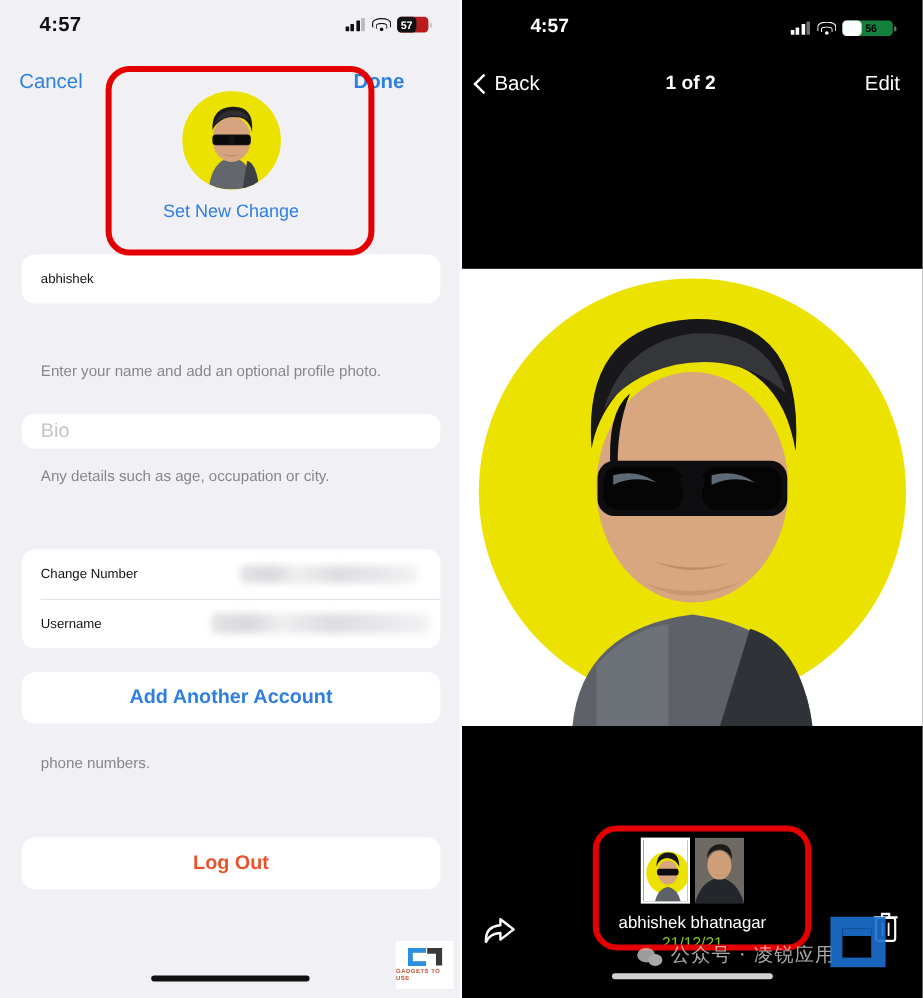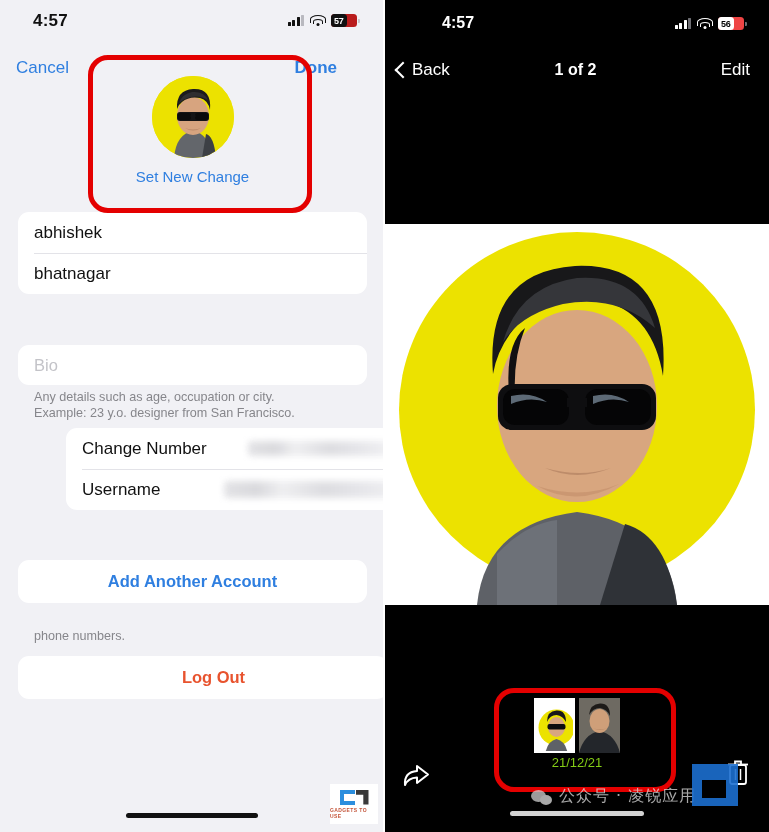--- a/index.html
+++ b/index.html
@@ -37,21 +37,21 @@
   .cell-bars.dark i{background:#fff;}
   .cell-bars.dark i:nth-child(4){background:#6d6d72;}
   .wifi{width:15px;height:11px;position:relative;}
   .wifi .w{position:absolute;left:50%;transform:translateX(-50%);border:1.6px solid #111;border-bottom:none;border-radius:50% 50% 0 0;}
   .wifi.dark .w{border-color:#fff;}
   .wifi .w1{width:14px;height:7px;top:0;}
   .wifi .w2{width:8px;height:4px;top:3.5px;}
   .wifi .dot{position:absolute;left:50%;top:8px;transform:translateX(-50%);width:3px;height:3px;border-radius:50%;background:#111;}
   .wifi.dark .dot{background:#fff;}
   .batt{position:relative;width:26px;height:13px;border-radius:3.5px;background:#b91c1c;display:flex;align-items:center;}
-  .batt.dark{background:#ef4444;}
+  .batt.dark{background:#15803d;padding-left:16px;}
   .batt .fill{position:absolute;left:0;top:0;height:13px;width:16px;border-radius:3.5px;background:#111;}
   .batt.dark .fill{background:#fff;}
   .batt .num{position:relative;z-index:2;font-size:9px;font-weight:bold;color:#fff;padding-left:3px;letter-spacing:-.2px;}
   .batt.dark .num{color:#000;}
   .batt .cap{position:absolute;right:-3px;top:4.5px;width:2px;height:4px;border-radius:0 1px 1px 0;background:#c9c9ce;}
   .batt.dark .cap{background:#6e6e73;}
 
   .l-navbar{position:absolute;left:0;top:58px;width:354px;height:36px;}
   .l-cancel{position:absolute;left:16px;top:0;font-size:17px;color:#2f7fe0;cursor:pointer;}
   .l-done{position:absolute;right:17px;top:0;font-size:17px;color:#2f7fe0;font-weight:bold;cursor:pointer;}
@@ -72,21 +72,21 @@
   .card{
     position:absolute;background:#ffffff;border-radius:11px;left:18px;width:349px;
   }
   .row{
     height:41px;display:flex;align-items:center;padding:0 0 0 16px;position:relative;
     box-sizing:border-box;
   }
   .row + .row::before{
     content:"";position:absolute;left:16px;right:0;top:0;height:1px;background:#e3e3e8;
   }
-  .row .lbl{font-size:17px;color:#111;}
+  .row .lbl{font-size:11px;color:#111;}
   .row .ph{font-size:16.5px;color:#c3c3c8;}
   .blur-val{
     position:absolute;border-radius:4px;
     background:linear-gradient(90deg,#e2e2e5 0%,#d8d8dc 18%,#eeeef0 32%,#dcdce0 55%,#e6e6ea 78%,#f2f2f4 100%);
     filter:blur(3.2px);opacity:.95;
   }
   .helper{
     position:absolute;left:34px;font-size:12.6px;color:#86868b;line-height:16px;width:320px;
   }
   .center-link{
@@ -215,50 +215,47 @@
           </g>
         </svg>
       </div>
       <div class="set-new-photo">Set New Change</div>
     </div>
 
     <div class="card" style="top:212px;">
       <div class="row">
         <span class="lbl">abhishek</span>
       </div>
-      <div class="row">
-        <span class="lbl">bhatnagar</span>
-      </div>
-    </div>
+    </div>
+    <div class="helper" style="top:301px;">Enter your name and add an optional profile photo.</div>
 
     <div class="card" style="top:345px;">
-      <div class="row" style="height:40px;">
+      <div class="row" style="height:29px;">
         <span class="ph">Bio</span>
       </div>
     </div>
     <div class="helper" style="top:389px;">Any details such as age, occupation or city.</div>
-    <div class="helper" style="top:405px;">Example: 23 y.o. designer from San Francisco.</div>
-
-    <div class="card" style="top:428px;margin-left:48px;">
+
+    <div class="card" style="top:458px;">
       <div class="row">
         <span class="lbl">Change Number</span>
         <span class="blur-val" style="left:182px;top:13px;width:148px;height:15px;"></span>
       </div>
       <div class="row">
         <span class="lbl">Username</span>
         <span class="blur-val" style="left:158px;top:12px;width:182px;height:17px;"></span>
       </div>
     </div>
 
     <div class="card" style="top:560px;">
       <div class="center-link">Add Another Account</div>
     </div>
     <div class="helper" style="top:628px;">phone numbers.</div>
 
-    <div class="card" style="top:656px;padding-left:21px;">
+    <div class="card" style="top:698px;">
       <div class="center-danger">Log Out</div>
     </div>
 
     <div class="gtu-logo">
       <div class="gtu-mark">
         <div class="gtu-g"></div>
           <div class="gtu-u"></div>
       </div>
       <div class="gtu-text">GADGETS TO USE</div>
     </div>
@@ -344,20 +341,21 @@
         <div class="thumb">
           <svg viewBox="0 0 41 55" width="41" height="55">
             <rect width="41" height="55" fill="#6e6a62"></rect>
             <path d="M0 55 Q5 36 20.5 33 Q36 36 41 55 Z" fill="#23262b"></path>
             <ellipse cx="20.5" cy="23" rx="10" ry="12" fill="#cf9f79"></ellipse>
             <path d="M10 17 Q11 6 21 5.5 Q31 5 31 18 Q28 11 21 10 Q14 10 10 17 Z" fill="#1d1a18"></path>
             <path d="M14 30 Q21 34 28 30 Q21 33 14 30 Z" fill="#9c6f53" opacity=".6"></path>
           </svg>
         </div>
       </div>
+      <div class="strip-name">abhishek bhatnagar</div>
       <div class="strip-date">21/12/21</div>
     </div>
 
     <svg class="trash-icon" style="left:341px;top:758px;position:absolute;" viewBox="0 0 24 28">
       <rect x="4" y="7" width="16" height="19" rx="2" fill="none" stroke="#fff" stroke-width="1.8"></rect>
       <line x1="2" y1="6.5" x2="22" y2="6.5" stroke="#fff" stroke-width="1.8"></line>
       <path d="M9 6.5 L9 3.5 L15 3.5 L15 6.5" fill="none" stroke="#fff" stroke-width="1.8"></path>
       <line x1="9.5" y1="11" x2="9.5" y2="22" stroke="#fff" stroke-width="1.5"></line>
       <line x1="14.5" y1="11" x2="14.5" y2="22" stroke="#fff" stroke-width="1.5"></line>
     </svg>

